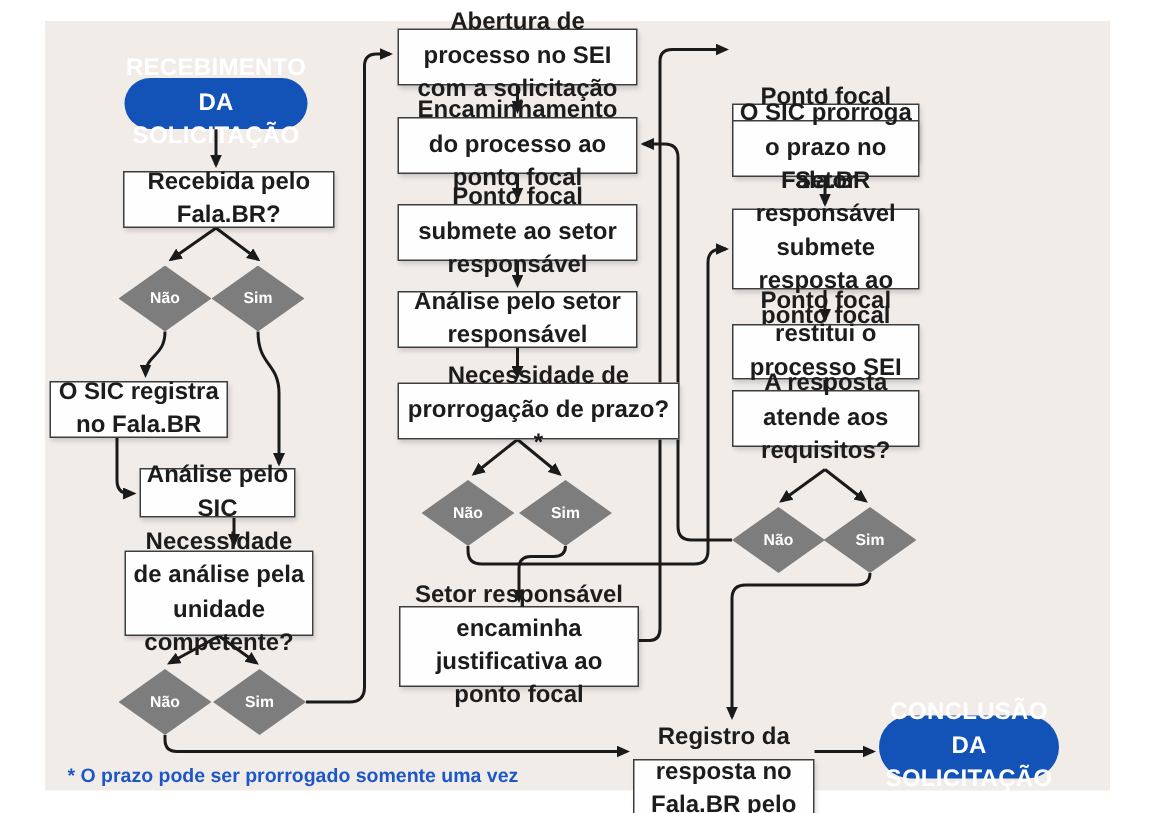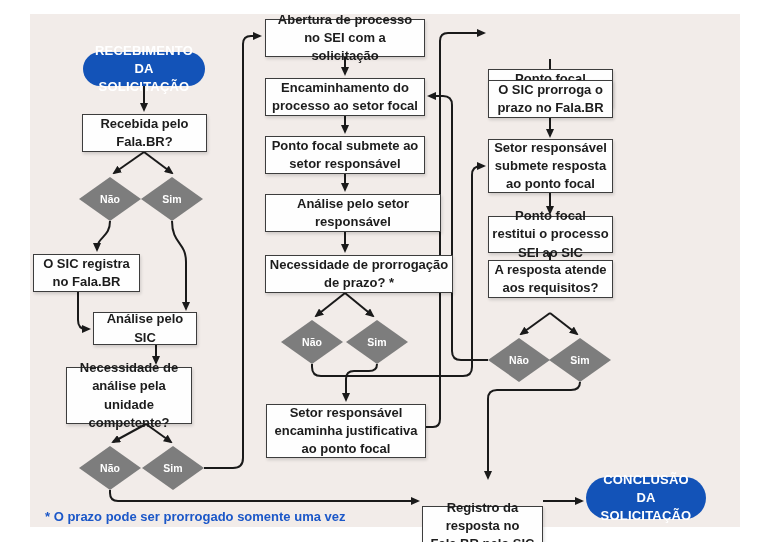--- a/index.html
+++ b/index.html
@@ -11,21 +11,21 @@
   .canvas{
     position:absolute;left:30px;top:14px;width:710px;height:513px;
     background:var(--canvas-bg,#f2ece9);
   }
   svg.wires{position:absolute;left:0;top:0;width:768px;height:542px;z-index:1;}
   svg.wires path.edge{fill:none;stroke:var(--line,#1a1a1a);stroke-width:2px;}
   #arrowhead path{fill:var(--line,#1a1a1a);}
   .node{
     position:absolute;z-index:2;display:flex;align-items:center;justify-content:center;
     text-align:center;font-weight:700;color:#1c1c1c;
-    font-size:13px;line-height:1.4;box-sizing:border-box;
+    font-size:16px;line-height:1.4;box-sizing:border-box;
   }
   .box{
     background:var(--box-bg,#fefefe);
     border:1.5px solid var(--box-border,#3d3d3d);
     box-shadow:1px 2px 3px rgba(0,0,0,.15);
     padding:2px 3px;
   }
   .pill{
     background:var(--pill-blue,#1353b8);
     color:#ffffff;border-radius:21px;letter-spacing:.2px;
@@ -77,33 +77,33 @@
   <path class="edge" marker-end="url(#arrowhead)" d="M543,501 L582,501"></path>
   <path class="edge" marker-end="url(#arrowhead)" d="M550,59 L550,77"></path>
   <path class="edge" marker-end="url(#arrowhead)" d="M550,118 L550,136"></path>
   <path class="edge" marker-end="url(#arrowhead)" d="M550,193 L550,213"></path>
   <path class="edge" marker-end="url(#arrowhead)" d="M550,253 L550,272"></path>
   <path class="edge" marker-end="url(#arrowhead)" d="M550,313 L521,334"></path>
   <path class="edge" marker-end="url(#arrowhead)" d="M550,313 L577,334"></path>
 </svg>
 
 <div class="node pill" style="left:83px;top:52px;width:122px;height:34px;">RECEBIMENTO DA SOLICITAÇÃO</div>
-<div class="node box" style="left:82px;top:114px;width:125px;height:38px;">Recebida pelo Fala.BR?</div>
+<div class="node box" style="left:82px;top:114px;width:141px;height:38px;">Recebida pelo Fala.BR?</div>
 <div class="node diamond" style="left:79px;top:177px;">Não</div>
 <div class="node diamond" style="left:141px;top:177px;">Sim</div>
-<div class="node box" style="left:33px;top:254px;width:107px;height:38px;">O SIC registra no Fala.BR</div>
+<div class="node box" style="left:33px;top:254px;width:119px;height:38px;">O SIC registra no Fala.BR</div>
 <div class="node box" style="left:93px;top:312px;width:104px;height:33px;">Análise pelo SIC</div>
-<div class="node box" style="left:66px;top:367px;width:126px;height:57px;">Necessidade de análise pela unidade competente?</div>
+<div class="node box" style="left:83px;top:367px;width:126px;height:57px;">Necessidade de análise pela unidade competente?</div>
 <div class="node diamond" style="left:79px;top:446px;">Não</div>
 <div class="node diamond" style="left:142px;top:446px;">Sim</div>
 
 <div class="node box" style="left:265px;top:19px;width:160px;height:38px;">Abertura de processo no SEI com a solicitação</div>
-<div class="node box" style="left:265px;top:78px;width:160px;height:38px;">Encaminhamento do processo ao setor focal</div>
+<div class="node box" style="left:265px;top:78px;width:160px;height:38px;">Encaminhamento do processo ao ponto focal</div>
 <div class="node box" style="left:265px;top:136px;width:160px;height:38px;">Ponto focal submete ao setor responsável</div>
-<div class="node box" style="left:265px;top:194px;width:176px;height:38px;">Análise pelo setor responsável</div>
+<div class="node box" style="left:265px;top:194px;width:160px;height:38px;">Análise pelo setor responsável</div>
 <div class="node box" style="left:265px;top:255px;width:188px;height:38px;">Necessidade de prorrogação de prazo? *</div>
 <div class="node diamond" style="left:281px;top:320px;">Não</div>
 <div class="node diamond" style="left:346px;top:320px;">Sim</div>
 <div class="node box" style="left:266px;top:404px;width:160px;height:54px;">Setor responsável encaminha justificativa ao ponto focal</div>
 
 <div class="node box" style="left:488px;top:21px;width:125px;height:38px;margin-top:48px;">Ponto focal comunica ao SIC</div>
 <div class="node box" style="left:488px;top:80px;width:125px;height:38px;text-align:center;">O SIC prorroga o prazo no Fala.BR</div>
 <div class="node box" style="left:488px;top:139px;width:125px;height:54px;">Setor responsável submete resposta ao ponto focal</div>
 <div class="node box" style="left:488px;top:216px;width:125px;height:37px;">Ponto focal restitui o processo SEI ao SIC</div>
 <div class="node box" style="left:488px;top:260px;width:125px;height:38px;">A resposta atende aos requisitos?</div>

